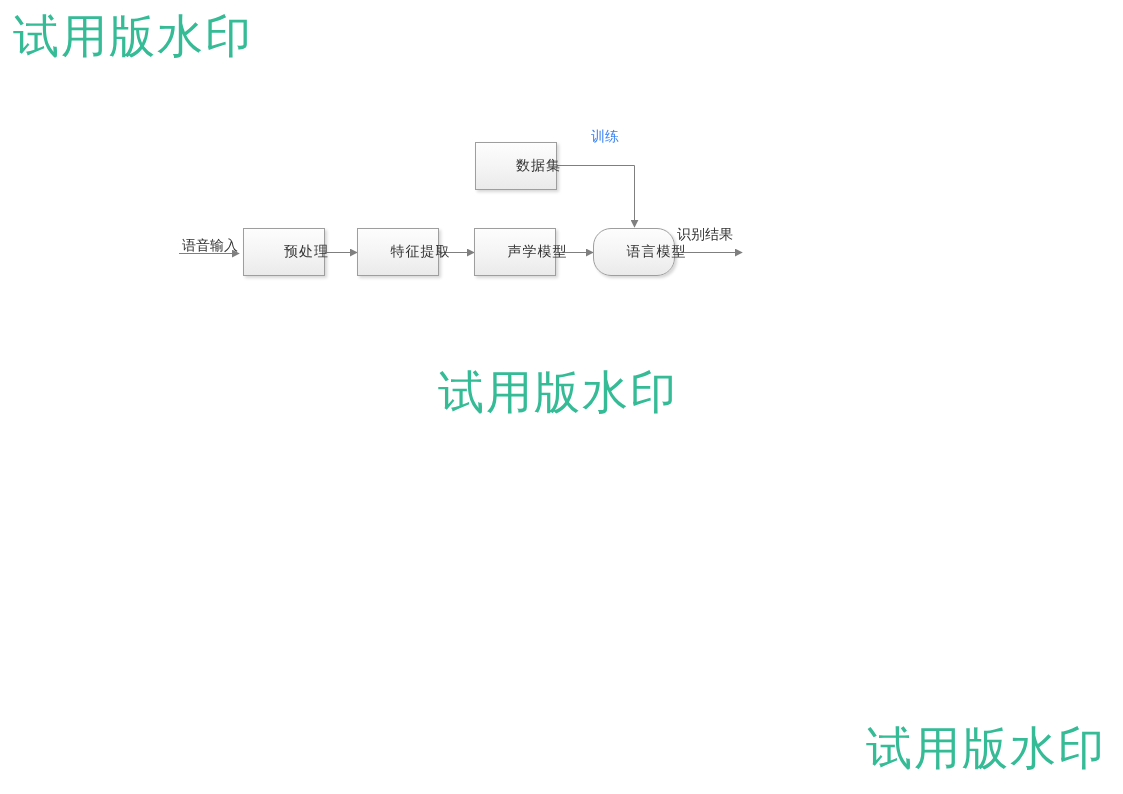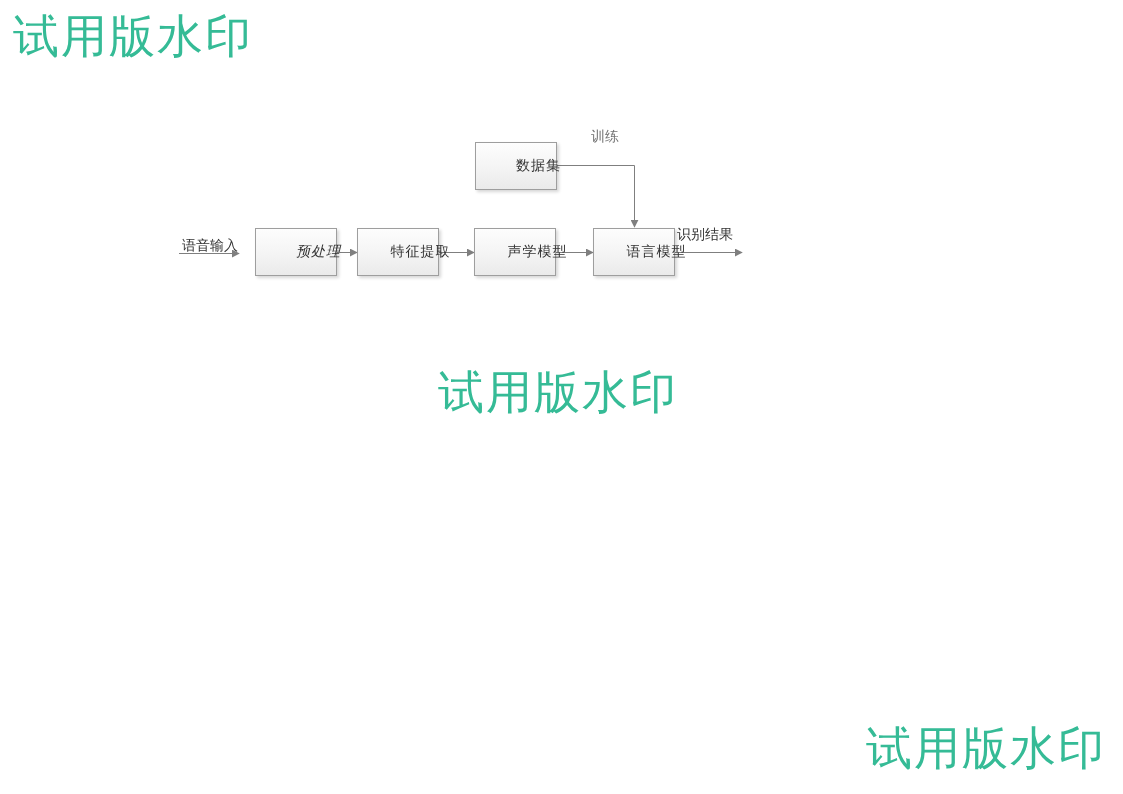--- a/index.html
+++ b/index.html
@@ -47,24 +47,24 @@
     z-index: 3;
     cursor: default;
     padding-left: 45px;
   }
   .node span {
     font-size: 14px;
     letter-spacing: 1px;
     white-space: nowrap;
   }
   .node-dataset         { left: 475px; top: 142px; }
-  .node-preprocess      { left: 255px; top: 228px; font-style: italic; }
+  .node-preprocess      { left: 243px; top: 228px; }
   .node-feature         { left: 357px; top: 228px; }
   .node-acoustic        { left: 474px; top: 228px; }
-  .node-language        { left: 593px; top: 228px; }
+  .node-language        { left: 593px; top: 228px; border-radius: 18px; }
 
   .edge-label {
     position: absolute;
     font-size: 14px;
     line-height: 1.1;
     white-space: nowrap;
     z-index: 3;
   }
   .label-input    { left: 182px; top: 238px; }
   .label-training { left: 591px; top: 129px; }
@@ -103,16 +103,16 @@
     <span style="color: rgb(51, 51, 51);">特征提取</span>
   </div>
   <div class="node node-acoustic">
     <span style="color: rgb(51, 51, 51);">声学模型</span>
   </div>
   <div class="node node-language">
     <span style="color: rgb(51, 51, 51);">语言模型</span>
   </div>
 
   <div class="edge-label label-input" style="color: rgb(51, 51, 51);">语音输入</div>
-  <div class="edge-label label-training" style="color: #737373;">训练</div>
+  <div class="edge-label label-training" style="color: #3b82f6;">训练</div>
   <div class="edge-label label-output" style="color: rgb(51, 51, 51);">识别结果</div>
 
 </div>
 
 </body></html>

